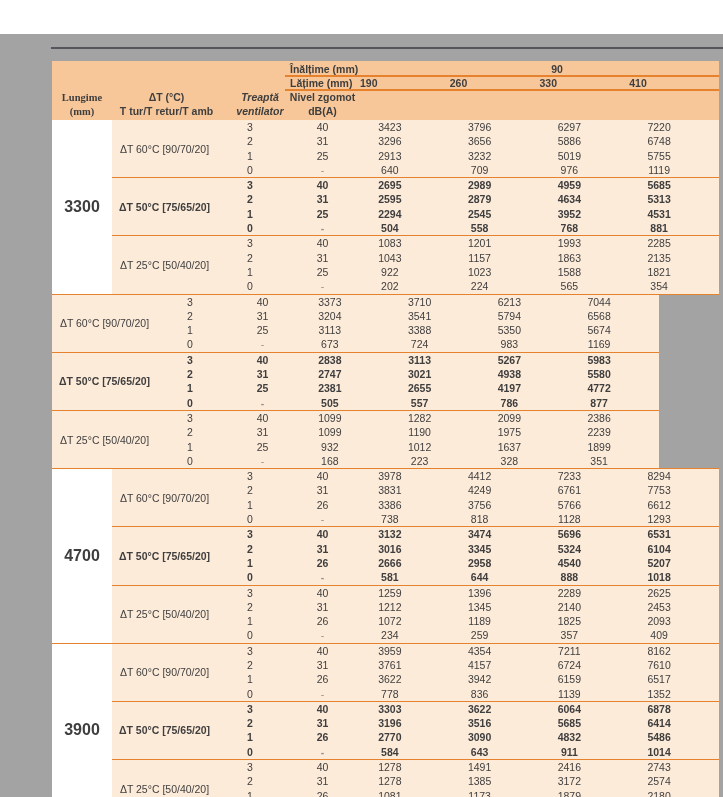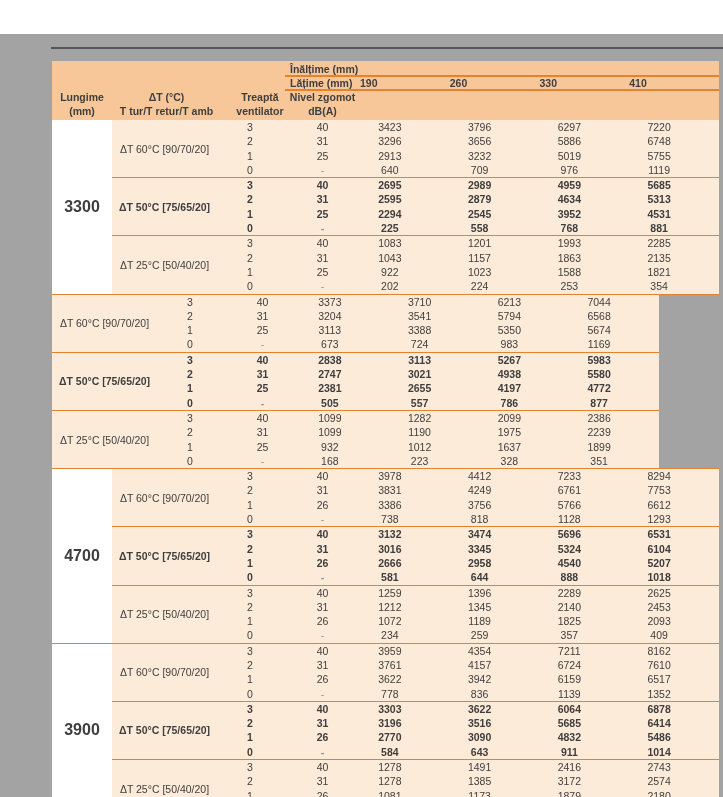--- a/index.html
+++ b/index.html
@@ -16,21 +16,21 @@
   .hgrid { display:grid; grid-template-columns:60px 123px 50px 75px repeat(4,1fr); position:absolute; left:0; right:0; }
   .rowA { top:1px;  height:13px; align-items:center; }
   .rowB { top:15.5px; height:13px; align-items:center; }
   .rowC { top:29px; bottom:1px; align-items:center; }
   .hline { position:absolute; left:233px; right:0; height:1.5px; background:var(--rule,#e6822e); }
   .hl1 { top:14px; } .hl2 { top:28px; }
   .hlab { grid-column:4; text-align:left; padding-left:5px; white-space:nowrap; }
   .h90 { grid-column:5 / 9; text-align:center; padding-left:35px; }
   .wv { text-align:left; padding-right:30px; }
   .two { text-align:center; line-height:13.5px; white-space:nowrap; }
-  .hc1 { grid-column:1; } .hc2 { grid-column:2; padding-right:14px; } .hc3 { grid-column:3; } .hc4 { grid-column:4; }
+  .hc1 { grid-column:1;font-family:Liberation Serif, serif; } .hc2 { grid-column:2; padding-right:14px; } .hc3 { grid-column:3;font-style:italic; } .hc4 { grid-column:4; }
 
   
   .lgroup { display:flex; border-bottom:1.5px solid var(--rule,#e6822e); }
   .lcell { width:60px; background:#ffffff; display:flex; align-items:center; justify-content:center;
            font-weight:700; font-size:16px; }
   .gcol { width:607px; }
   .dtblock { display:grid; grid-template-columns:123px 50px 75px repeat(4,1fr);
              grid-auto-rows:14.3px; background:var(--body_bg,#fcebd9); font-size:10.5px; }
   .dtblock + .dtblock { border-top:1.5px solid var(--rule,#e6822e); }
   .dtblock > div { text-align:center; line-height:14.3px; white-space:nowrap; }
@@ -44,20 +44,21 @@
 <body>
 
 <div class="canvas">
   <div class="topline"></div>
 
   <div class="tbl">
 
     <div class="thead">
       <div class="hgrid rowA">
         <div class="hlab">Înălțime (mm)</div>
+        <div class="h90">90</div>
       </div>
       <div class="hline hl1"></div>
       <div class="hgrid rowB">
         <div class="hlab">Lățime (mm)</div>
         <div class="wv">190</div>
         <div class="wv">260</div>
         <div class="wv">330</div>
         <div class="wv">410</div>
       </div>
       <div class="hline hl2"></div>
@@ -127,21 +128,21 @@
               <div class="val">4634</div>
               <div class="val">5313</div>
               <div class="step">1</div>
               <div class="noise">25</div>
               <div class="val">2294</div>
               <div class="val">2545</div>
               <div class="val">3952</div>
               <div class="val">4531</div>
               <div class="step">0</div>
               <div class="noise dash">-</div>
-              <div class="val">225</div>
+              <div class="val">504</div>
               <div class="val">558</div>
               <div class="val">768</div>
               <div class="val">881</div>
             </div>
             <div class="dtblock">
               <div class="dtlabel">ΔT 25°C [50/40/20]</div>
               <div class="step">3</div>
               <div class="noise">40</div>
               <div class="val">1083</div>
               <div class="val">1201</div>
@@ -156,21 +157,21 @@
               <div class="step">1</div>
               <div class="noise">25</div>
               <div class="val">922</div>
               <div class="val">1023</div>
               <div class="val">1588</div>
               <div class="val">1821</div>
               <div class="step">0</div>
               <div class="noise dash">-</div>
               <div class="val">202</div>
               <div class="val">224</div>
-              <div class="val">253</div>
+              <div class="val">565</div>
               <div class="val">354</div>
             </div>
           </div>
         </div>
         <div class="lgroup">
           <div class="gcol">
             <div class="dtblock">
               <div class="dtlabel">ΔT 60°C [90/70/20]</div>
               <div class="step">3</div>
               <div class="noise">40</div>

